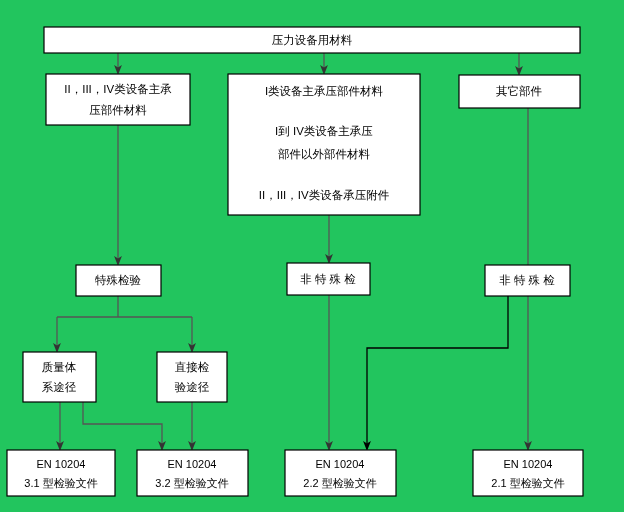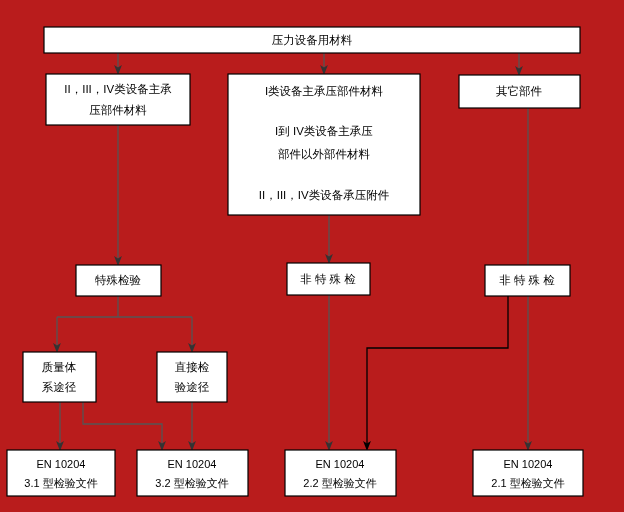--- a/index.html
+++ b/index.html
@@ -10,21 +10,21 @@
   body {
     width: 624px;
     height: 512px;
     font-family: "Liberation Sans", "DejaVu Sans", sans-serif;
     overflow: hidden;
   }
   #flowchart-root {
     position: relative;
     width: 624px;
     height: 512px;
-    background: #b91c1c;
+    background: #22c55e;
   }
   svg.diagram {
     display: block;
     width: 624px;
     height: 512px;
   }
   .node-rect {
     fill: #ffffff;
     stroke: #000000;
     stroke-width: 1.2;

